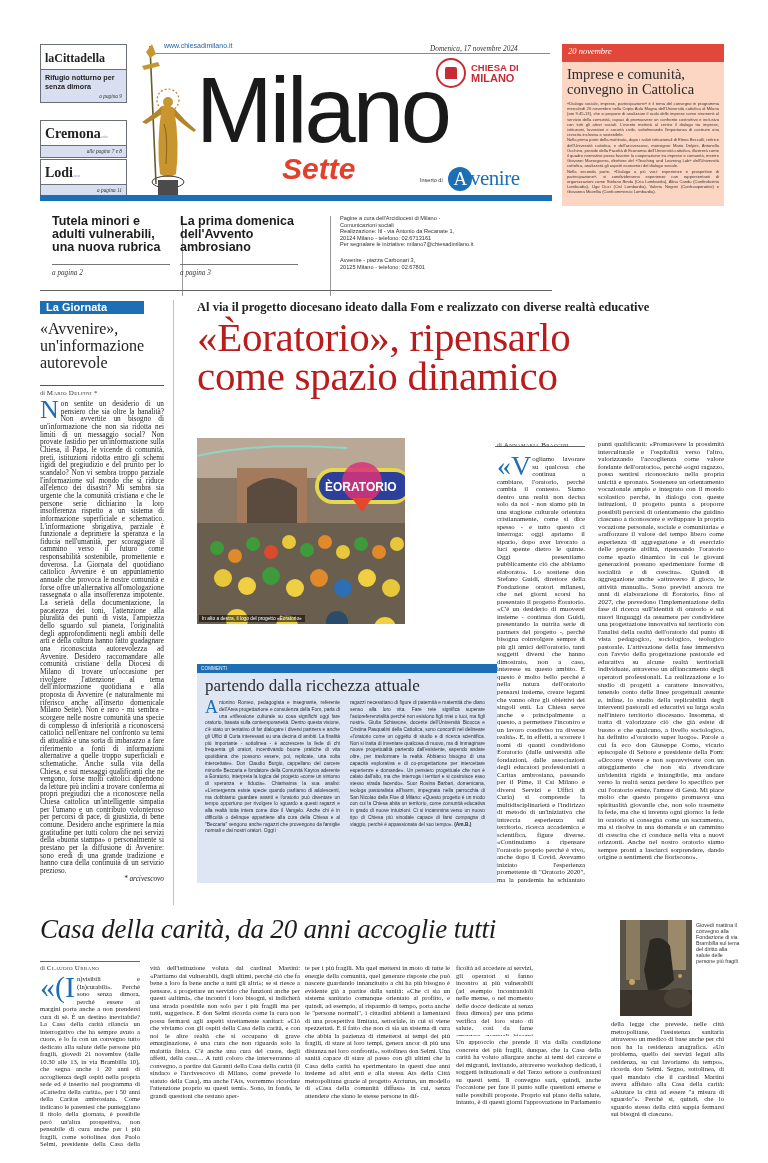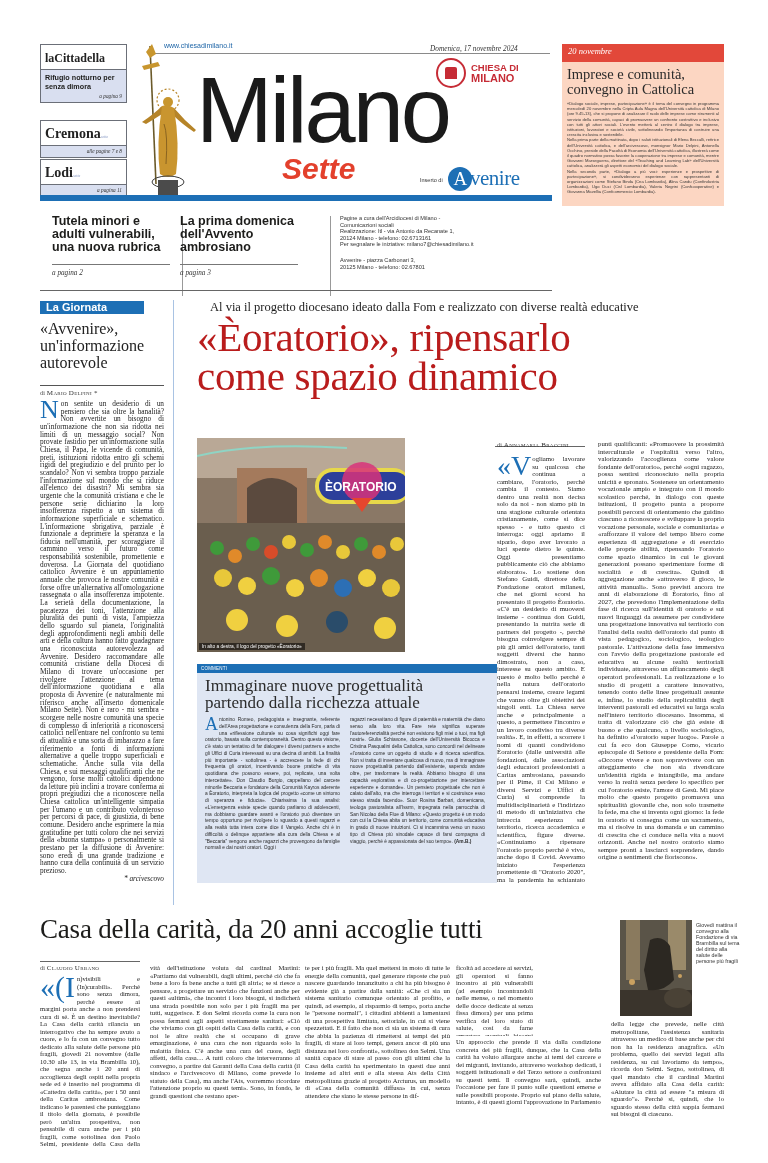--- a/index.html
+++ b/index.html
@@ -54,41 +54,41 @@
   .giornata-tag { left: 40px; top: 301px; width: 104px; height: 13px; background: #1d6fb5; color: #fff; font-family: "Liberation Sans", sans-serif; font-weight: bold; font-size: 11px; line-height: 13px; padding-left: 6px; }
   .giornata-title { left: 40px; top: 320px; width: 150px; font-size: 16px; line-height: 17px; color: #222; }
   .giornata-rule { left: 40px; top: 385px; width: 124px; height: 1px; background: #555; }
   .byline { font-size: 5.8px; letter-spacing: 0.3px; color: #333; }
   .byline .sc { font-variant: small-caps; font-size: 7px; }
   .giornata-body { left: 40px; top: 400px; width: 124px; font-size: 7.3px; line-height: 7.65px; color: #222; text-align: justify; }
   .dropcap { float: left; font-size: 26px; line-height: 20px; margin-right: 2px; color: #1d6fb5; }
   .col-sep-blue { left: 173px; top: 300px; width: 1px; height: 605px; background: #a9c3e3; }
 
   
-  .kicker { left: 210px; top: 300px; font-size: 12.5px; color: #222; }
+  .kicker { left: 197px; top: 300px; font-size: 12.5px; color: #222; font-weight: bold; }
   .main-head { left: 197px; top: 318px; font-size: 41px; line-height: 39px; color: #b91c1c; letter-spacing: -0.3px; }
-  .photo { left: 197px; top: 438px; width: 208px; height: 214px; overflow: hidden; background: #7a6654; }
+  .photo { left: 197px; top: 438px; width: 208px; height: 186px; overflow: hidden; background: #7a6654; }
   .photo-caption { position: absolute; left: 2px; bottom: 2px; background: rgba(0,0,0,0.55); color: #fff; font-family: "Liberation Sans", sans-serif; font-size: 4.8px; padding: 1px 3px; }
   .main-byline-rule { left: 495px; top: 446px; width: 90px; height: 1px; background: #666; }
   .main-byline { left: 497px; top: 441px; }
   .main-col { font-size: 6.8px; line-height: 7.52px; color: #222; text-align: justify; }
   .main-col1 { left: 497px; top: 455px; width: 88px; }
   .main-col2 { left: 598px; top: 440px; width: 126px; }
   .bigquote { float: left; font-size: 28px; line-height: 22px; color: #1d6fb5; margin-right: 1px; }
 
   
   .commenti { left: 197px; top: 664px; width: 300px; height: 219px; background: #dfe6f3; }
   .commenti .tag { height: 9px; background: #1d6fb5; color: #fff; font-size: 4.5px; line-height: 9px; padding-left: 4px; letter-spacing: 0.2px; }
   .commenti .title { font-size: 17px; line-height: 17px; color: #2b2b2b; padding: 4px 5px 6px 8px; }
   .commenti .cols { display: flex; gap: 10px; padding: 0 8px; }
   .commenti .col { width: 135px; font-family: "Liberation Sans", sans-serif; font-size: 4.85px; line-height: 6.75px; color: #2a2a2a; text-align: justify; }
   .commenti .drop { float: left; font-size: 18px; line-height: 14px; color: #1d6fb5; margin-right: 1px; }
 
   
-  .casa-head { left: 40px; top: 914px; font-size: 27px; line-height: 30px; color: #1d1d1b; letter-spacing: -0.2px; }
+  .casa-head { left: 40px; top: 914px; font-size: 27px; line-height: 30px; color: #1d1d1b; letter-spacing: -0.2px; font-style: italic; }
   .casa-photo { left: 620px; top: 920px; width: 72px; height: 96px; overflow: hidden; background: #3b3a35; }
   .casa-caption { left: 696px; top: 922px; width: 44px; font-family: "Liberation Sans", sans-serif; font-size: 5.3px; line-height: 6px; color: #333; }
   .casa-byline-rule { left: 40px; top: 961px; width: 100px; height: 1px; background: #666; }
   .casa-byline { left: 40px; top: 964px; }
   .casa-col { font-size: 6.6px; line-height: 7.5px; color: #222; text-align: justify; }
   .casa-c1 { left: 40px; top: 975px; width: 100px; }
   .casa-c2 { left: 150px; top: 964px; width: 150px; }
   .casa-c3 { left: 305px; top: 964px; width: 145px; }
   .casa-c4a { left: 456px; top: 964px; width: 77px; }
   .casa-c4b { left: 456px; top: 1038px; width: 145px; }
@@ -260,21 +260,20 @@
   <span class="sc">Annamaria Braccini</span>
 </div>
 <div class="abs main-col main-col1" style="max-height: 430px; overflow: hidden;">
   <span class="bigquote">«V</span><span>ogliamo lavorare su qualcosa che continua a cambiare, l'oratorio, perché cambia il contesto. Siamo dentro una realtà non decisa solo da noi - non siamo più in una stagione culturale orientata cristianamente, come si dice spesso - e tutto questo ci interroga: oggi apriamo il sipario, dopo aver lavorato a luci spente dietro le quinte. Oggi presentiamo pubblicamente ciò che abbiamo elaborato». Lo sostiene don Stefano Guidi, direttore della Fondazione oratori milanesi, che nei giorni scorsi ha presentato il progetto Èoratorio. «C'è un desiderio di muoversi insieme - continua don Guidi, presentando la nutrita serie di partners del progetto -, perché bisogna coinvolgere sempre di più gli amici dell'oratorio, tanti soggetti diversi che hanno dimostrato, non a caso, interesse su questo ambito. E questo è molto bello perché è nella natura dell'oratorio pensarsi insieme, creare legami che vanno oltre gli obiettivi dei singoli enti. La Chiesa serve anche e principalmente a questo, a permettere l'incontro e un lavoro condiviso tra diverse realtà». E, in effetti, a scorrere i nomi di quanti condividono Èoratorio (dalle università alle fondazioni, dalle associazioni degli educatori professionisti a Caritas ambrosiana, passando per il Pime, il Csi Milano e diversi Servizi e Uffici di Curia) si comprende la multidisciplinarietà e l'indirizzo di metodo di un'iniziativa che intreccia esperienza sul territorio, ricerca accademica e scientifica, figure diverse. «Continuiamo a ripensare l'oratorio proprio perché è vivo, anche dopo il Covid. Avevamo iniziato l'esperienza promettente di "Oratorio 2020", ma la pandemia ha schiantato tutto e ripartire non era scontato. Il Covid non è stato il capolinea, ma un test che ci ha permesso di capire qualcosa di più su noi stessi e che ci dice, avendolo superato, di una vitalità rinnovata». Così come testimonia il progetto medesimo, della durata di 4 anni «che non significa solo condividere teorie, anche se bisogna avere qualcosa di solido da cui partire, ma coinvolgere tutti gli oratori su alcuni capitoli importanti in relazione al contesto storico in cui viviamo, considerando anche la multiculturalità e la presenza nei nostri oratori di tanti ragazzi di altre fedi». Da qui gli obiettivi sintetizzati in 3</span>
 </div>
 <div class="abs main-col main-col2" style="max-height: 445px; overflow: hidden;">punti qualificanti: «Promuovere la prossimità interculturale e l'ospitalità verso l'altro, valorizzando l'accoglienza come valore fondante dell'oratorio», perché «ogni ragazzo, possa sentirsi riconosciuto nella propria unicità e spronato. Sostenere un orientamento vocazionale ampio e integrato con il mondo scolastico perché, in dialogo con queste istituzioni, il progetto punta a proporre possibili percorsi di orientamento che guidino ciascuno a riconoscere e sviluppare la propria vocazione personale, sociale e comunitaria» e «rafforzare il valore del tempo libero come esperienza di aggregazione e di esercizio delle proprie abilità, ripensando l'oratorio come spazio dinamico in cui le giovani generazioni possano sperimentare forme di socialità e di crescita». Quindi di aggregazione anche «attraverso il gioco, le attività manuali». Sono previsti ancora tre anni di elaborazione di Èoratorio, fino al 2027, che prevedono l'implementazione della fase di ricerca sull'identità di oratorio e sui nuovi linguaggi da assumere per condividere una progettazione innovativa sul territorio con l'analisi della realtà dell'oratorio dal punto di vista pedagogico, sociologico, teologico pastorale. L'attivazione della fase immersiva con l'avvio della progettazione pastorale ed educativa su alcune realtà territoriali individuate, attraverso un affiancamento degli operatori professionali. La realizzazione e lo studio di progetti a carattere innovativo, tenendo conto delle linee progettuali assunte e, infine, lo studio della replicabilità degli interventi pastorali ed educativi su larga scala nell'intero territorio diocesano. Insomma, si tratta di valorizzare ciò che già esiste di buono e che qualcuno, a livello sociologico, ha definito «l'oratorio super luogo». Parole a cui fa eco don Giuseppe Como, vicario episcopale di Settore e presidente della Fom: «Occorre vivere e non sopravvivere con un atteggiamento che non sia rivendicare un'identità rigida e intangibile, ma andare verso la realtà senza perdere lo specifico per cui l'oratorio esiste, l'amore di Gesù. Mi piace molto che questo progetto promuova una spiritualità giovanile che, non solo trasmette la fede, ma che si inventa ogni giorno: la fede in oratorio si consegna come un sacramento, ma si risolve in una domanda e un cammino di crescita che ci conduce nella vita a nuovi orizzonti. Anche nel nostro oratorio siamo sempre pronti a lasciarci sorprendere, dando origine a sentimenti che fioriscono».</div>
 
 <div class="abs commenti">
   <div class="tag sans">COMMENTI</div>
   <div class="title">
-    <div>Immaginare nuove progettualità</div>
     <div>partendo dalla ricchezza attuale</div>
   </div>
   <div class="cols">
     <div class="col">
       <span class="drop serif">A</span><span>ntonino Romeo, pedagogista e insegnante, referente dell'Area progettazione e consulenza della Fom, parla di una «riflessione culturale su cosa significhi oggi fare oratorio, basata sulla contemporaneità. Dentro questa visione, c'è stato un tentativo di far dialogare i diversi partners e anche gli Uffici di Curia interessati su una decina di ambiti. La finalità più importante - sottolinea - è accrescere la fede di chi frequenta gli oratori, incentivando buone pratiche di vita quotidiana che possono essere, poi, replicate, una volta intercettate». Don Claudio Burgio, cappellano del carcere minorile Beccaria e fondatore della Comunità Kayros aderente a Èoratorio, interpreta la logica del progetto «come un sintomo di speranza e fiducia». Chiarissima la sua analisi: «L'emergenza esiste specie quando parliamo di adolescenti, ma dobbiamo guardare avanti e l'oratorio può diventare un tempo opportuno per rivolgere lo sguardo a questi ragazzi e alla realtà tutta intera come dice il Vangelo. Anche chi è in difficoltà o delinque appartiene alla cura della Chiesa e al "Beccaria" vengono anche ragazzi che provengono da famiglie normali e dai nostri oratori. Oggi i</span>
     </div>
     <div class="col">
       <span>ragazzi necessitano di figure di paternità e maternità che diano senso alla loro vita. Fare rete significa superare l'autoreferenzialità perché non esistono figli miei o tuoi, ma figli nostri». Giulia Schiavone, docente dell'Università Bicocca e Cristina Pasqualini della Cattolica, sono concordi nel delineare «l'oratorio come un oggetto di studio e di ricerca scientifica. Non si tratta di inventare qualcosa di nuovo, ma di immaginare nuove progettualità partendo dall'esistente, sapendo andare oltre, per trasformare la realtà. Abbiamo bisogno di una capacità esplorativa e di co-progettazione per intercettare esperienze e domande». Un pensiero progettuale che non è calato dall'alto, ma che interroga i territori e si costruisce esso stesso strada facendo». Suor Rosina Barbari, domenicana, teologa pastoralista all'Issrm, impegnata nella parrocchia di San Nicolao della Flue di Milano: «Questo progetto è un modo con cui la Chiesa abita un territorio, come comunità educativa in grado di nuove intuizioni. Ci si incammina verso un nuovo tipo di Chiesa più sinodale capace di farsi compagna di viaggio, perché è appassionata del suo tempo».</span>
       <b>(Am.B.)</b>
     </div>

